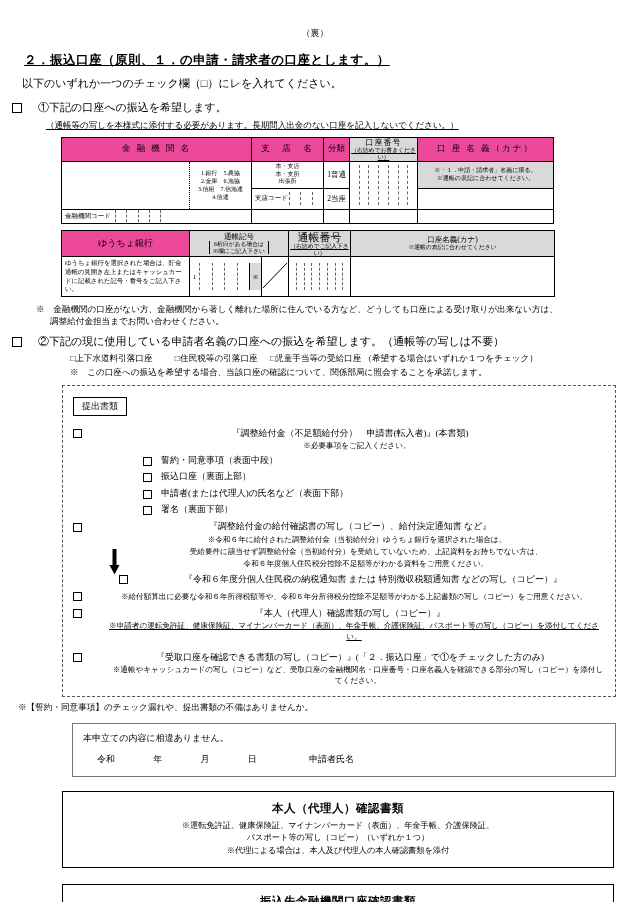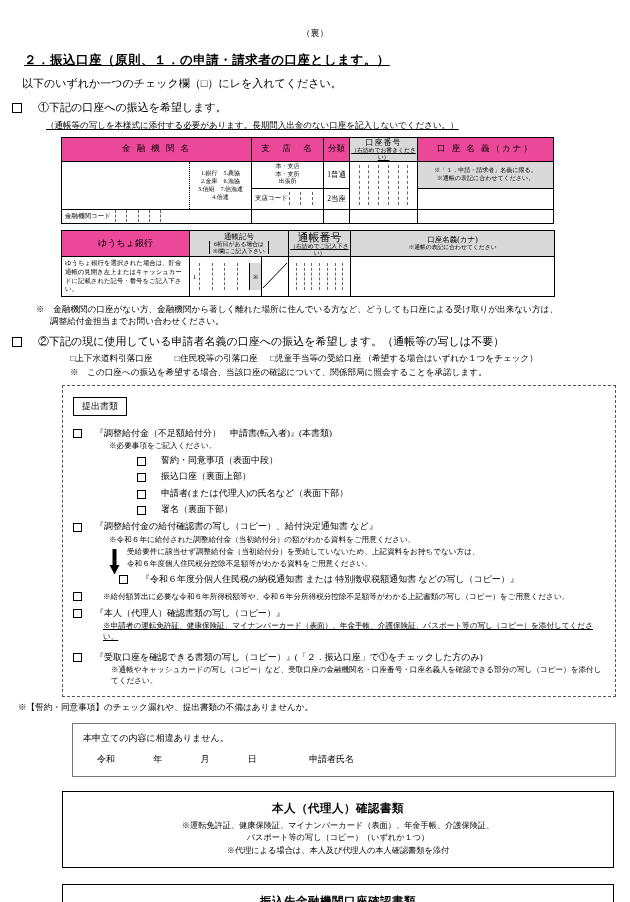--- a/index.html
+++ b/index.html
@@ -69,21 +69,21 @@
   .dashbox{
     margin:6px 14px 0 62px;border:1px dashed #555;
     padding:9px 10px 10px 10px;position:relative;
   }
   .tag{
     display:inline-block;border:1px solid #000;padding:2px 8px;
     font-size:9px;margin-bottom:6px;
   }
   .item{display:flex;align-items:flex-start;margin-top:5px;font-size:9px;}
   .item .cbwrap{flex:0 0 22px;padding-top:1px;}
-  .item .txt{flex:1;line-height:1.35;}
+  .item .txt{flex:1;line-height:1.35;text-align:center;}
   .note{font-size:7.6px;line-height:1.45;margin-top:1px;}
   .sublist{margin:3px 0 0 26px;font-size:9px;}
   .subitem{display:flex;align-items:center;margin-top:3px;padding-left:16px;}
   .subitem .cbwrap{flex:0 0 24px;}
   .arrowrow{position:relative;padding-left:18px;}
   .arrow{
     position:absolute;left:0;top:3px;width:11px;height:26px;
   }
   .indent-item{margin-left:14px;padding-left:32px;}
   .footnote{margin:5px 0 0 18px;font-size:8.6px;}
@@ -315,21 +315,21 @@
           </div>
         </div>
       </span>
     </div>
 
     
     <div class="item">
       <span class="cbwrap"><span class="cb"></span></span>
       <span class="txt">
         <span>『調整給付金の給付確認書の写し（コピー）、給付決定通知書 など』</span>
-        <div class="note" style="margin-left:14px;">※令和６年に給付された調整給付金（当初給付分）の額がわかる資料をご用意ください。</div>
+        <div class="note" style="margin-left:14px;">※令和６年に給付された調整給付金（当初給付分）ゆうちょ銀行を選択された場合は。</div>
         <div class="arrowrow" style="margin-left:14px;">
           <svg class="arrow" viewBox="0 0 11 26">
             <rect x="3.5" y="0" width="4" height="18" fill="#000"></rect>
             <polygon points="0.5,16 10.5,16 5.5,25.5" fill="#000"></polygon>
           </svg>
           <div class="note">受給要件に該当せず調整給付金（当初給付分）を受給していないため、上記資料をお持ちでない方は、</div>
           <div class="note">令和６年度個人住民税分控除不足額等がわかる資料をご用意ください。</div>
         </div>
       </span>
     </div>

